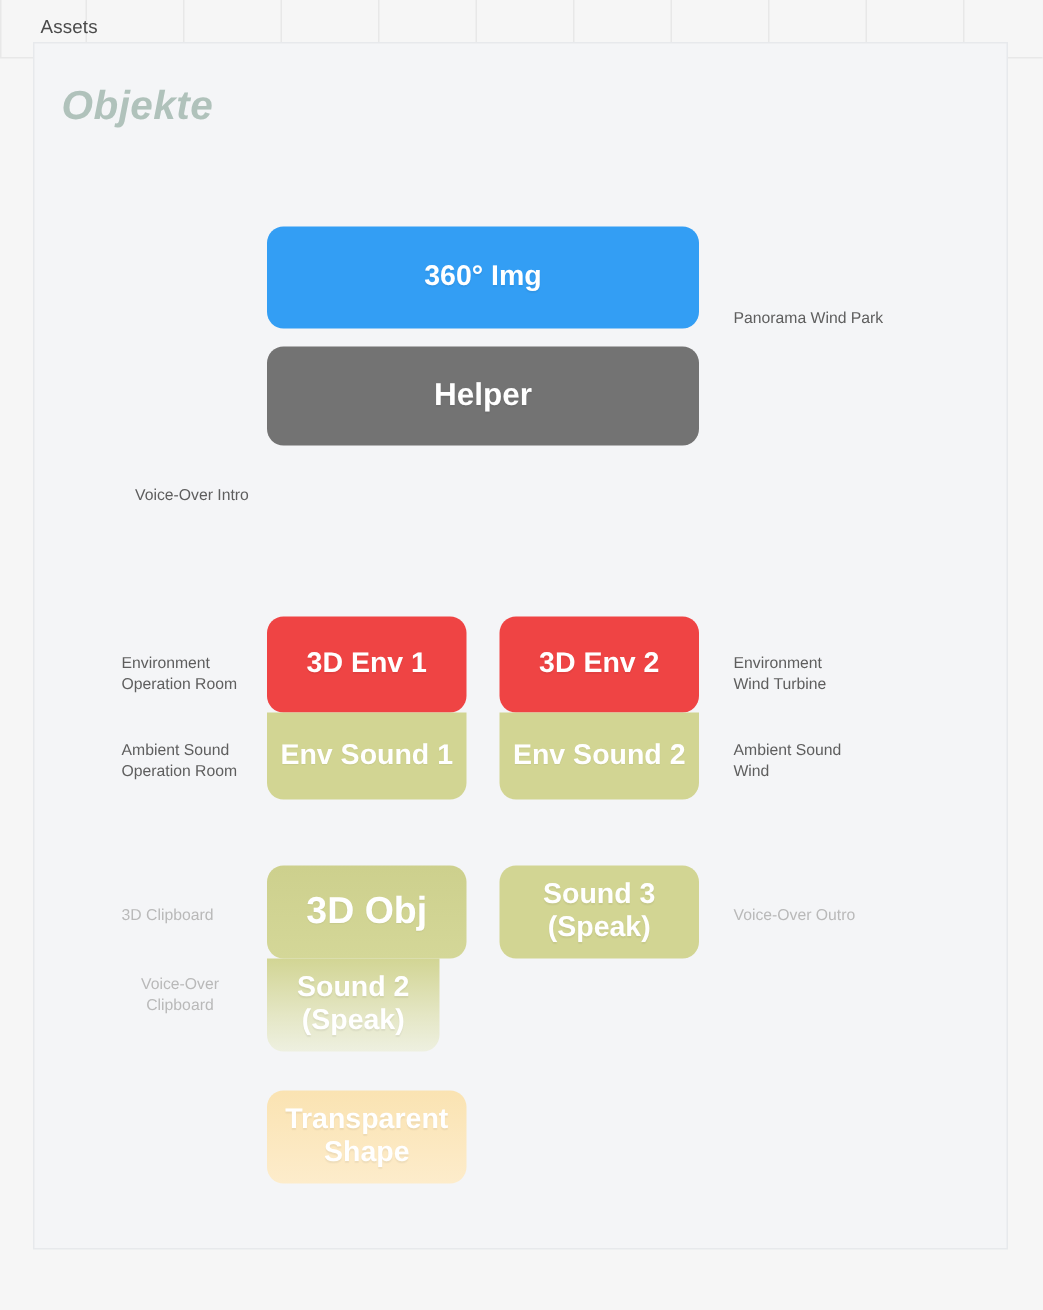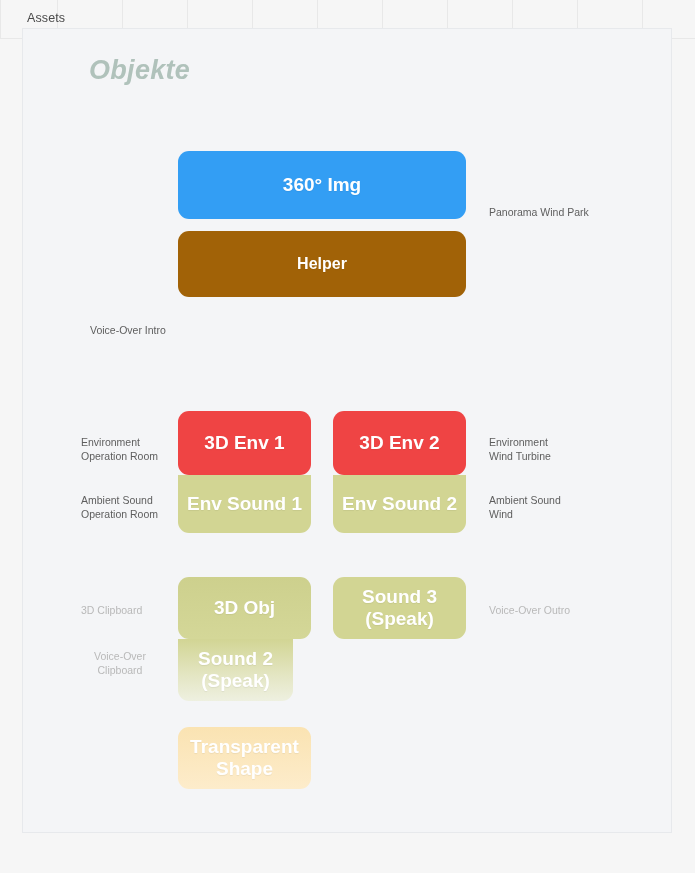--- a/index.html
+++ b/index.html
@@ -64,45 +64,44 @@
   .card-title {
     position: absolute;
     left: 18px;
     top: 26px;
     font-size: 27px;
     font-weight: bold;
     font-style: italic;
     color: #b0c2bb;
     letter-spacing: .3px;
     white-space: nowrap;
-    margin-left: 48px;
   }
 
   
   .block {
     position: absolute;
     border-radius: 11px;
     color: #ffffff;
     font-weight: bold;
     display: flex;
     align-items: center;
     justify-content: center;
     text-align: center;
     line-height: 1.18;
     box-sizing: border-box;
     padding: 2px 6px;
     text-shadow: 0 1px 1px rgba(0,0,0,0.06);
   }
   .b-blue      { background:#339ef4; font-size: 19px; }
-  .b-sage      { background:#a16207; font-size: 16px; }
+  .b-sage      { background:#737373; font-size: 21px; }
   .b-olive     { background:#cfd290; font-size: 19px; }
   .b-olive-2   { background:#d2d593; font-size: 19px; }
   .b-purple    { background:#ef4444; font-size: 19px; }
   .b-olivefade { background:linear-gradient(180deg,#d2d594 0%, #e4e6c4 60%, #eef0e0 100%); font-size: 19px; }
-  .b-olivetop  { background:linear-gradient(180deg,#cdd08d 0%, #d4d798 100%); font-size: 19px; }
+  .b-olivetop  { background:linear-gradient(180deg,#cdd08d 0%, #d4d798 100%); font-size: 25px; }
   .b-amber     { background:linear-gradient(180deg,#fae3b2 0%, #fdeccb 100%); font-size: 19px; }
 
   
   .side-label {
     position: absolute;
     font-size: 10.5px;
     color: #5e5e5e;
     line-height: 1.35;
     white-space: pre-line;
     margin-left: 11px;

